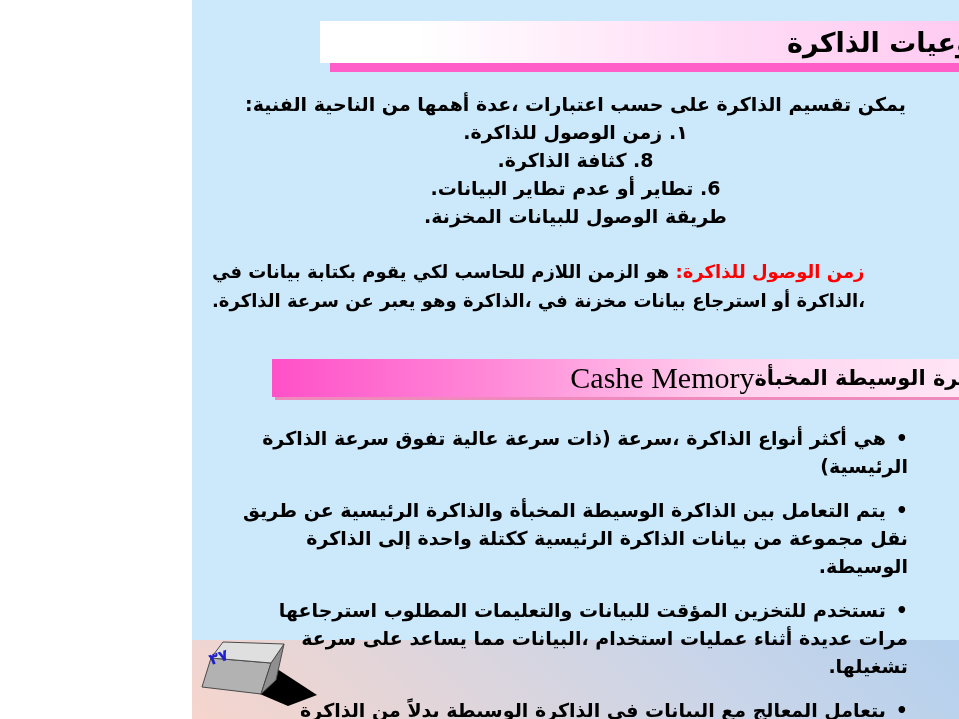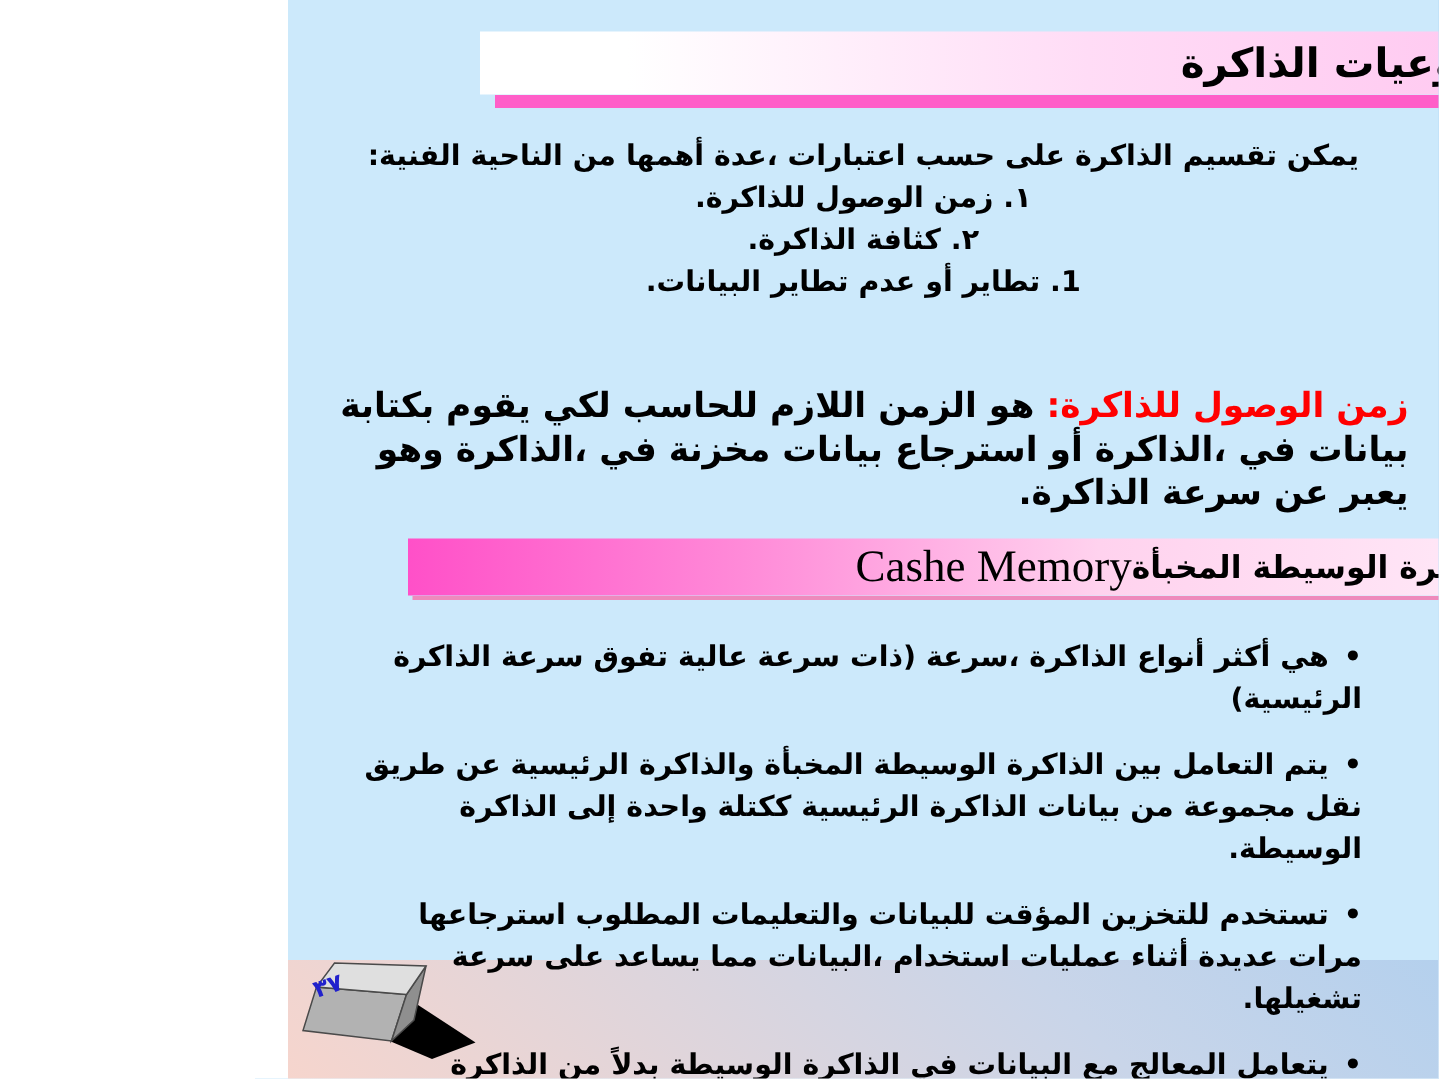--- a/index.html
+++ b/index.html
@@ -26,21 +26,21 @@
   
   .intro{
     position:absolute;top:90px;right:20px;left:20px;
     text-align:center;color:#000;font-weight:bold;font-size:19px;line-height:28px;
   }
   .numbered{}
   .numbered div{white-space:nowrap;}
   
   .access{
     position:absolute;top:257px;left:20px;right:20px;
-    text-align:right;font-weight:bold;font-size:23px;line-height:29px;color:#000;
+    text-align:left;font-weight:bold;font-size:18px;line-height:29px;color:#000;
   }
   .access .red{color:#ff0000;}
   
   .cache-bar{
     position:absolute;left:80px;top:359px;width:743px;height:38px;
     background:linear-gradient(90deg,#ff50c8 0%,#ff8ad8 30%,#ffd2ee 62%,#ffeaf8 100%);
     box-shadow:3px 3px 0 0 #ee8abc;
     display:flex;align-items:center;justify-content:flex-start;
     padding-right:10px;box-sizing:border-box;
   }
@@ -74,22 +74,23 @@
   <div class="content-box"></div>
 
   <div class="title-bar">
     <span class="title-text">نوعيات الذاكرة</span>
   </div>
 
   <div class="intro">
     <div>يمكن تقسيم الذاكرة على حسب اعتبارات ،عدة أهمها من الناحية الفنية:</div>
     <div class="numbered">
       <div>١. زمن الوصول للذاكرة.</div>
-      <div>٢. كثافة الذاكرة.</div>
-      <div>1. تطاير أو عدم تطاير البيانات.</div>
+      <div>8. كثافة الذاكرة.</div>
+      <div>6. تطاير أو عدم تطاير البيانات.</div>
+      <div>طريقة الوصول للبيانات المخزنة.</div>
     </div>
   </div>
 
   <div class="access">
     <span class="red">زمن الوصول للذاكرة:</span><span> هو الزمن اللازم للحاسب لكي يقوم بكتابة بيانات في ،الذاكرة أو استرجاع بيانات مخزنة في ،الذاكرة وهو يعبر عن سرعة الذاكرة.</span>
   </div>
 
   <div class="cache-bar">
     <span class="ar">الذاكرة الوسيطة المخبأة</span>
       <span class="en" dir="ltr">Cashe Memory</span>

